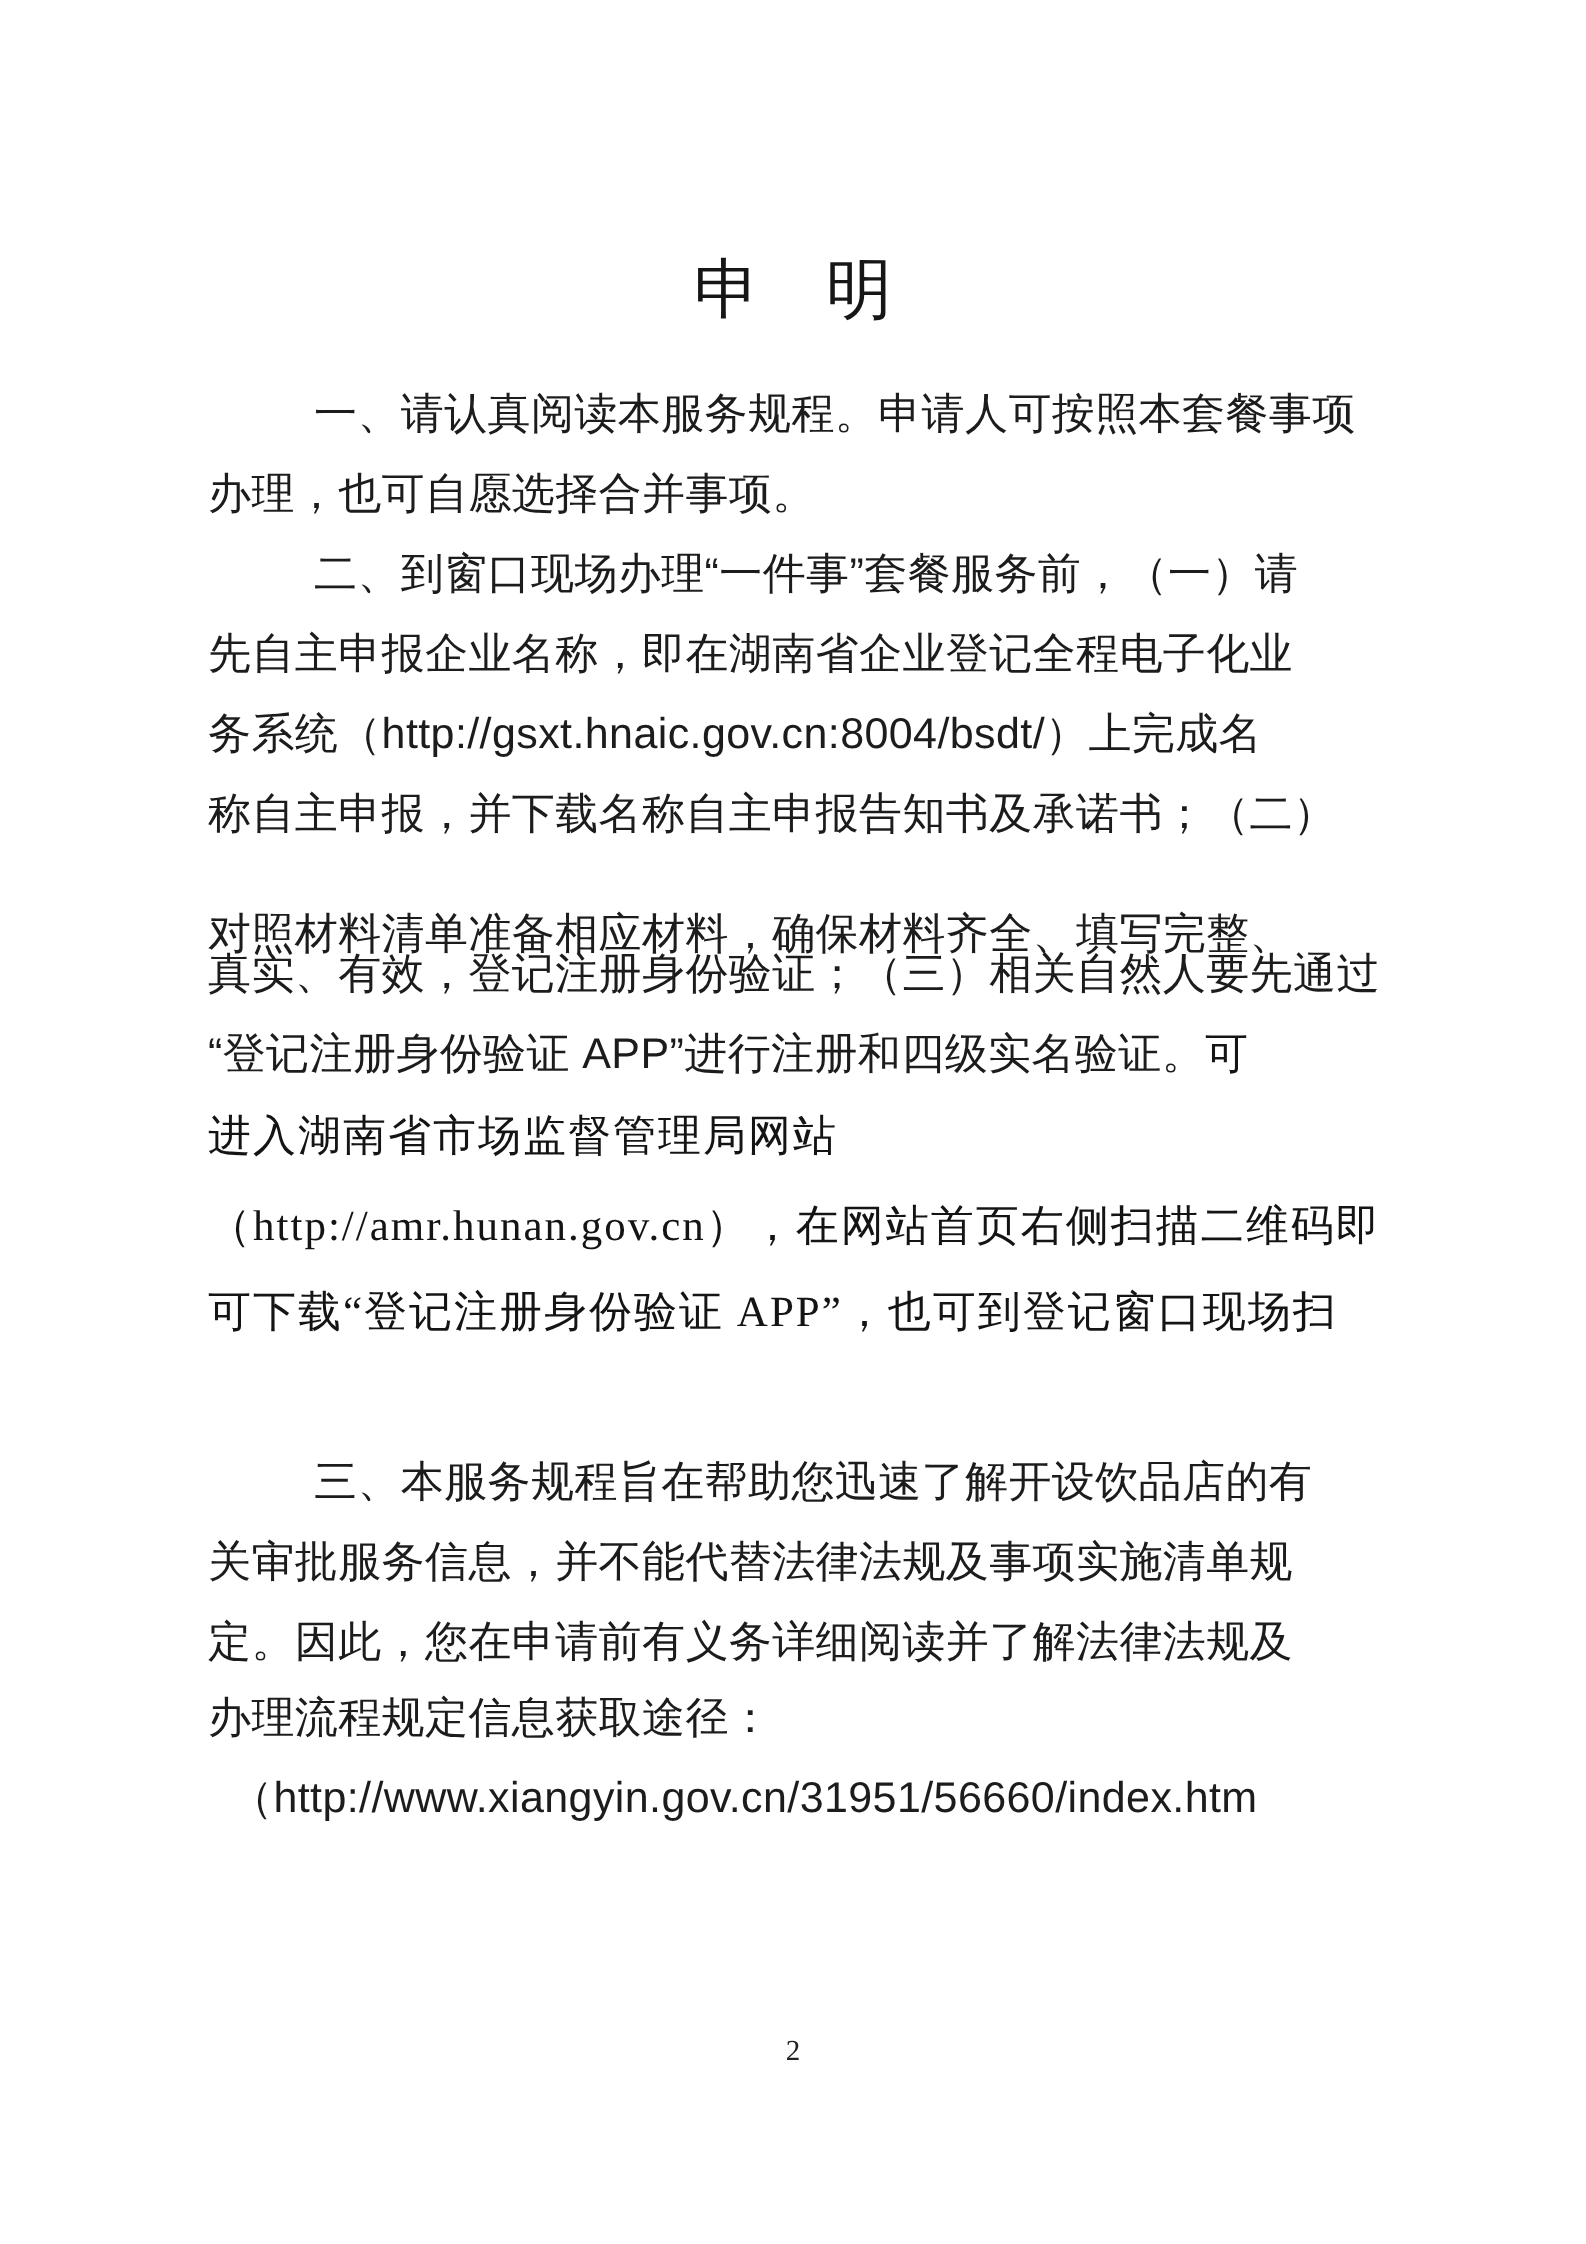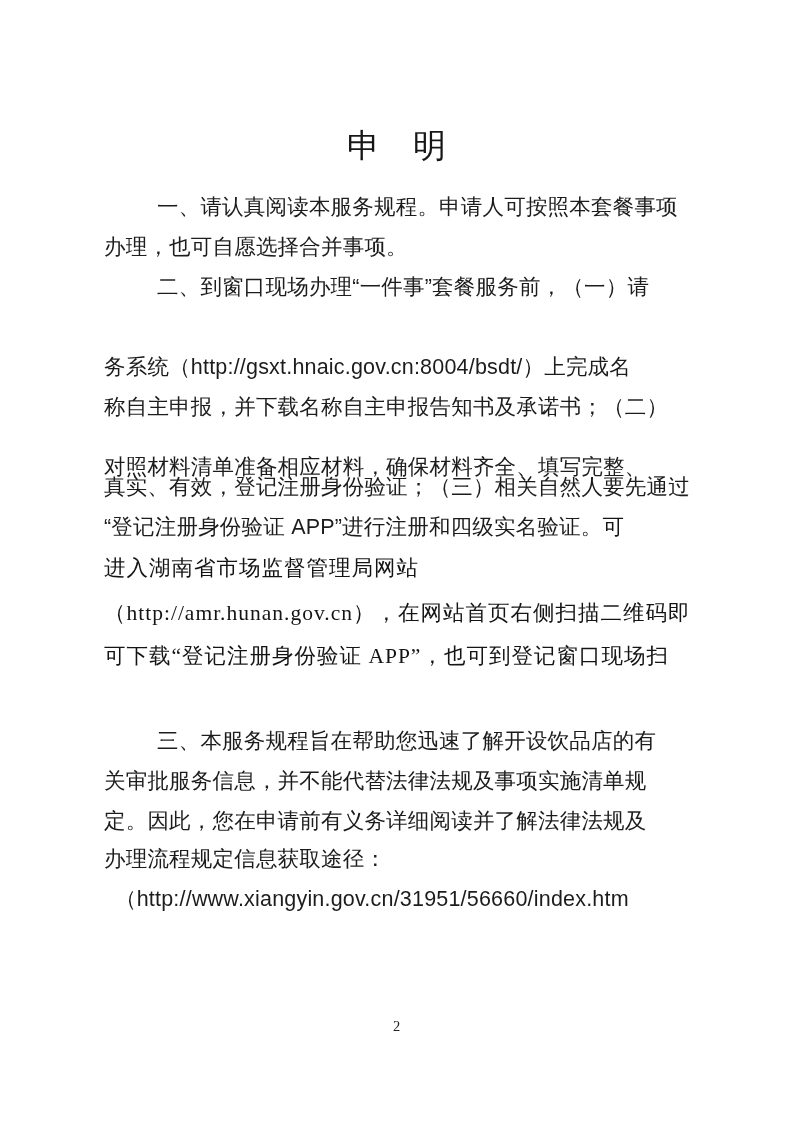--- a/index.html
+++ b/index.html
@@ -56,20 +56,21 @@
 </head>
 <body>
 
 <div class="page">
 
   <div class="title">申　明</div>
 
   <div class="line sans" style="top:187px; left:157px;">一、请认真阅读本服务规程。申请人可按照本套餐事项</div>
   <div class="line sans" style="top:227px; left:104px;">办理，也可自愿选择合并事项。</div>
   <div class="line sans" style="top:267px; left:157px;">二、到窗口现场办理“一件事”套餐服务前，（一）请</div>
+  <div class="line sans" style="top:307px; left:104px;">先自主申报企业名称，即在湖南省企业登记全程电子化业</div>
   <div class="line sans" style="top:347px; left:104px;">务系统（http://gsxt.hnaic.gov.cn:8004/bsdt/）上完成名</div>
   <div class="line sans" style="top:387px; left:104px;">称自主申报，并下载名称自主申报告知书及承诺书；（二）</div>
   <div class="line sans" style="top:447px; left:104px;">对照材料清单准备相应材料，确保材料齐全、填写完整、</div>
   <div class="line sans" style="top:467px; left:104px;">真实、有效，登记注册身份验证；（三）相关自然人要先通过</div>
 
   <div class="line" style="top:507px; left:104px;"><span class="sans">“登记注册身份验证 APP”进行注册和四级实名验证。</span><span class="serif">可</span></div>
 
   <div class="line serif" style="top:548px; left:104px;text-align:right;">进入湖南省市场监督管理局网站</div>
   <div class="line serif" style="top:593px; left:104px;">（http://amr.hunan.gov.cn），在网站首页右侧扫描二维码即</div>
   <div class="line serif" style="top:636px; left:104px;">可下载“登记注册身份验证 APP”，也可到登记窗口现场扫</div>

